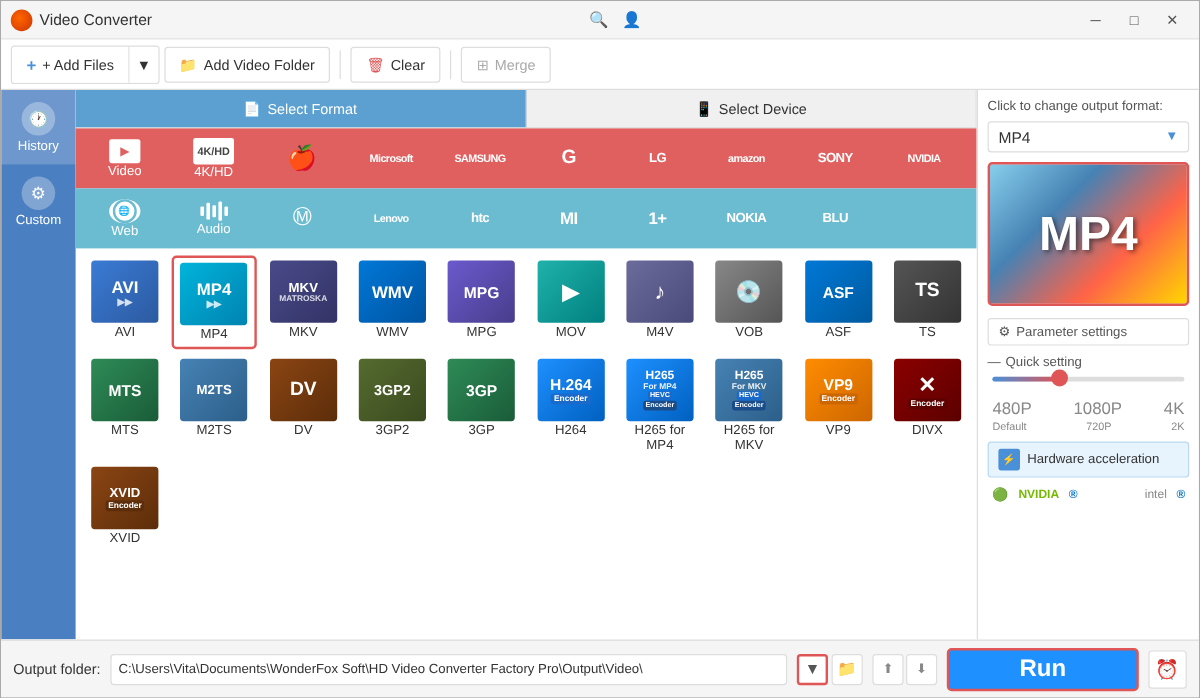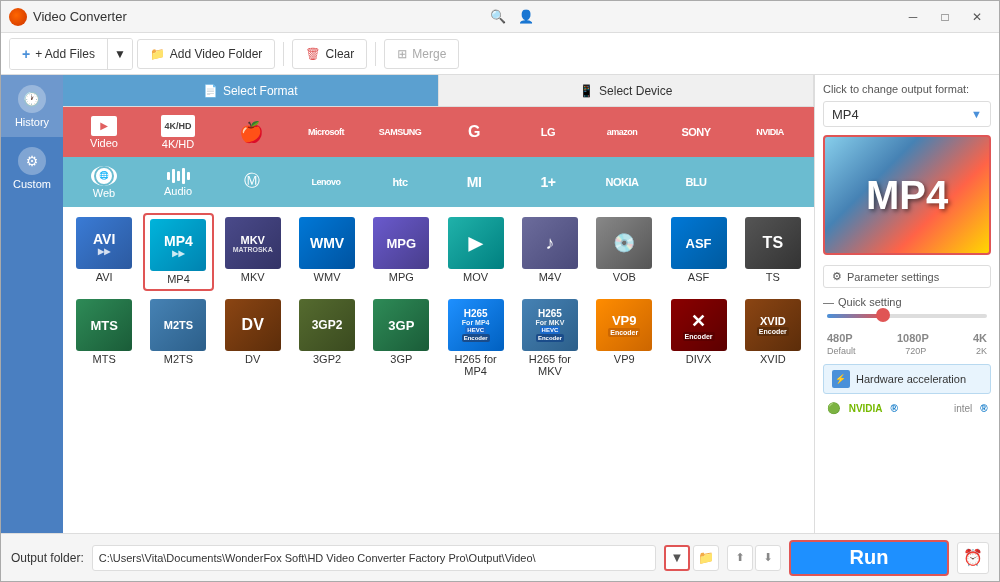--- a/index.html
+++ b/index.html
@@ -103,21 +103,21 @@
     .output-format-select-text { font-size: 13px; color: #333; }
     .output-format-select-arrow { color: #4a90d9; font-size: 11px; }
     .mp4-preview { width: 100%; height: 120px; border: 2px solid #e05555; border-radius: 4px; display: flex; align-items: center; justify-content: center; margin-bottom: 10px; background: linear-gradient(135deg, #87ceeb, #4682b4, #ff6347, #ffd700); position: relative; overflow: hidden; }
     .mp4-preview-text { font-size: 40px; font-weight: bold; color: #fff; text-shadow: 2px 2px 4px rgba(0,0,0,0.5); }
     .param-settings-btn { display: flex; align-items: center; gap: 5px; padding: 4px 8px; border: 1px solid #ddd; border-radius: 3px; cursor: pointer; font-size: 11px; color: #555; margin-bottom: 8px; }
     .quick-setting-label { font-size: 11px; color: #555; margin-bottom: 6px; display: flex; align-items: center; gap: 4px; }
     .quality-slider-wrap { padding: 0 4px; margin-bottom: 4px; }
     .quality-track { height: 4px; background: #ddd; border-radius: 2px; position: relative; }
     .quality-track-fill { position: absolute; left: 0; top: 0; height: 100%; width: 35%; background: linear-gradient(to right, #4a90d9, #e05555); border-radius: 2px; }
     .quality-thumb { position: absolute; top: -6px; left: 35%; width: 14px; height: 14px; background: #e05555; border-radius: 50%; transform: translateX(-50%); cursor: pointer; }
-    .quality-labels { display: flex; justify-content: space-between; font-size: 11px; color: #888; margin-top: 14px; font-weight: bold; }
+    .quality-labels { display: flex; justify-content: space-between; font-size: 14px; color: #888; margin-top: 14px; }
     .quality-labels2 { display: flex; justify-content: space-between; font-size: 9px; color: #888; margin-top: 2px; }
     .hw-accel-btn { display: flex; align-items: center; gap: 6px; padding: 5px 8px; background: #e8f4fd; border: 1px solid #b8d9f0; border-radius: 3px; cursor: pointer; font-size: 11px; color: #333; margin-top: 4px; margin-bottom: 8px; }
     .hw-accel-icon { width: 18px; height: 18px; background: #4a90d9; border-radius: 2px; display: flex; align-items: center; justify-content: center; color: #fff; font-size: 9px; }
     .hw-logos { display: flex; gap: 8px; align-items: center; padding: 0 4px; }
     .nvidia-logo { font-size: 10px; font-weight: bold; color: #76b900; }
     .intel-label { font-size: 10px; color: #888; margin-left: 48px; }
 
     
     .bottom-bar { height: 48px; background: #f5f5f5; border-top: 1px solid #ddd; display: flex; align-items: center; padding: 0 10px; gap: 8px; flex-shrink: 0; }
     .output-folder-label { font-size: 12px; color: #333; white-space: nowrap; }
@@ -453,20 +453,29 @@
 
         <div class="format-cell">
           <div class="format-thumb thumb-3gp">
             <div class="thumb-inner">
               <span style="font-size:13px;font-weight:bold;color:#fff;">3GP</span>
             </div>
           </div>
           <span class="format-thumb-label">3GP</span>
         </div>
 
+        <div class="format-cell">
+          <div class="format-thumb thumb-h264">
+            <div class="thumb-inner">
+              <span style="font-size:13px;font-weight:bold;color:#fff;">H.264</span>
+              <span style="font-size:7px;background:#1a6acc;padding:1px 3px;border-radius:2px;color:#fff;">Encoder</span>
+            </div>
+          </div>
+          <span class="format-thumb-label">H264</span>
+        </div>
 
         <div class="format-cell">
           <div class="format-thumb thumb-h265mp4">
             <div class="thumb-inner">
               <span style="font-size:10px;font-weight:bold;color:#fff;">H265</span>
               <span style="font-size:7px;color:#fff;opacity:0.9;">For MP4</span>
               <span style="font-size:6px;background:#1a6acc;padding:1px 2px;border-radius:2px;color:#fff;">HEVC</span>
               <span style="font-size:6px;background:#1a4c8a;padding:1px 2px;border-radius:2px;color:#fff;">Encoder</span>
             </div>
           </div>

